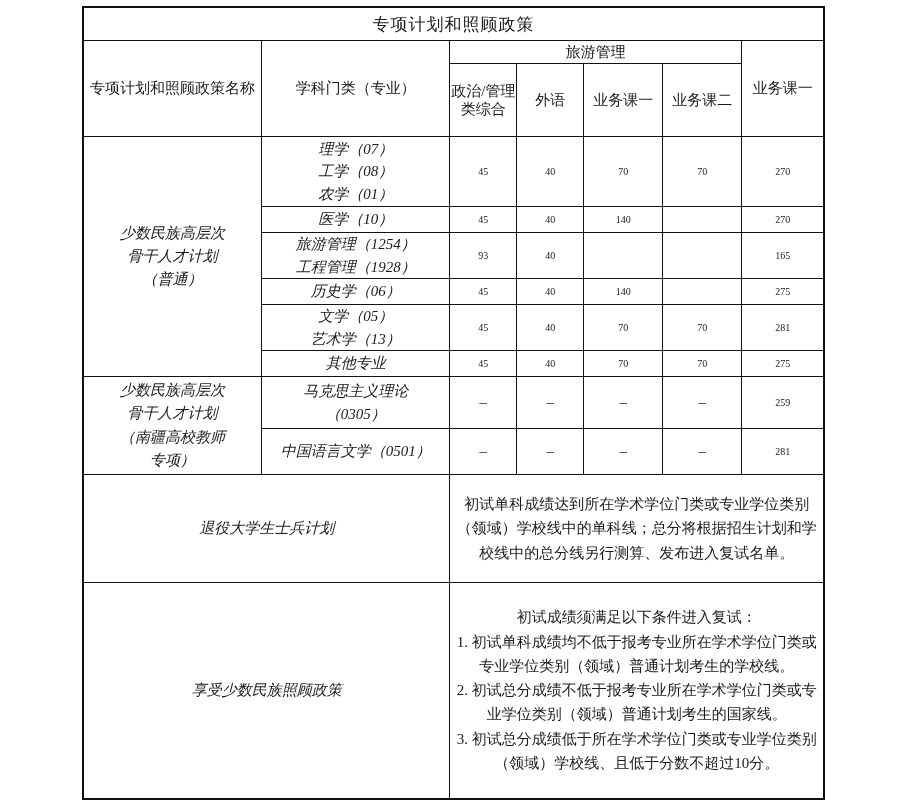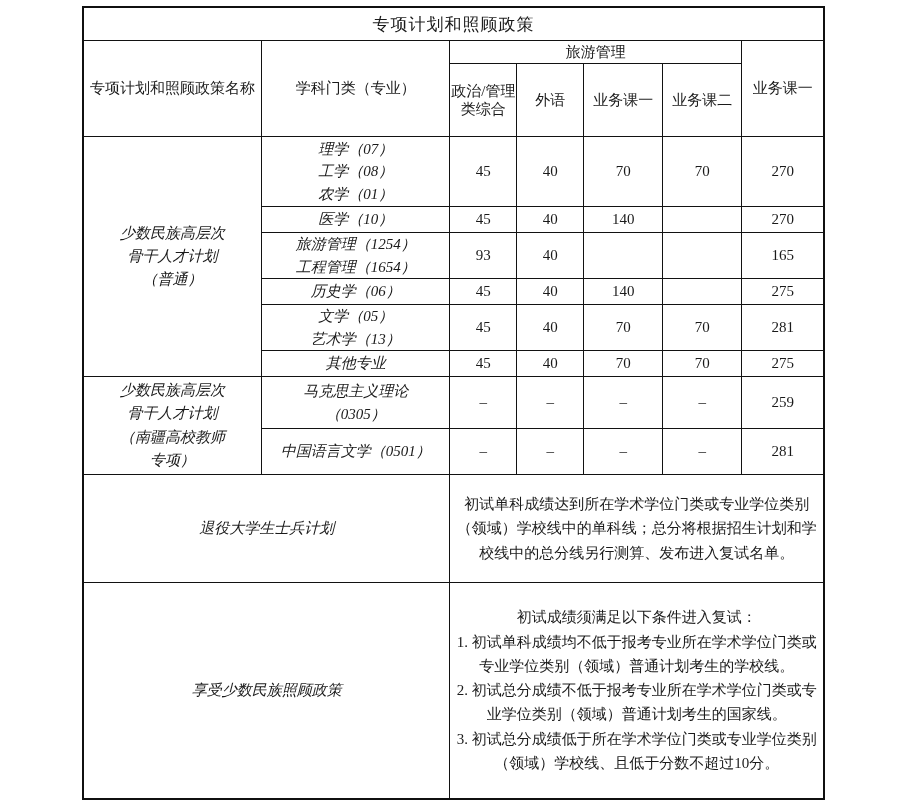--- a/index.html
+++ b/index.html
@@ -85,21 +85,21 @@
   
   .grp-label {
     font-size: 15px;
     line-height: 1.55;
   }
   .subj-cell {
     font-size: 15px;
     line-height: 1.5;
   }
   .num-cell {
-    font-size: 15px;
+    font-size: 10px;
     margin-top: 24px;
   }
   .dash-cell {
     font-size: 15px;
   }
 
   .r-triple { height: 70px; }
   .r-single { height: 26px; padding-left: 43px; }
   .r-double { height: 46px; }
 
@@ -175,21 +175,21 @@
     <tr class="r-single">
       <td class="subj-cell"><span class="nowrap-line">医学（10）</span></td>
       <td class="num-cell">45</td>
       <td class="num-cell">40</td>
       <td class="num-cell">140</td>
       <td class="num-cell"></td>
       <td class="num-cell">270</td>
     </tr>
 
     <tr class="r-double">
-      <td class="subj-cell"><span class="nowrap-line">旅游管理（1254）</span><br><span class="nowrap-line">工程管理（1654）</span></td>
+      <td class="subj-cell"><span class="nowrap-line">旅游管理（1254）</span><br><span class="nowrap-line">工程管理（1928）</span></td>
       <td class="num-cell">93</td>
       <td class="num-cell">40</td>
       <td class="num-cell"></td>
       <td class="num-cell"></td>
       <td class="num-cell">165</td>
     </tr>
 
     <tr class="r-single">
       <td class="subj-cell"><span class="nowrap-line">历史学（06）</span></td>
       <td class="num-cell">45</td>

